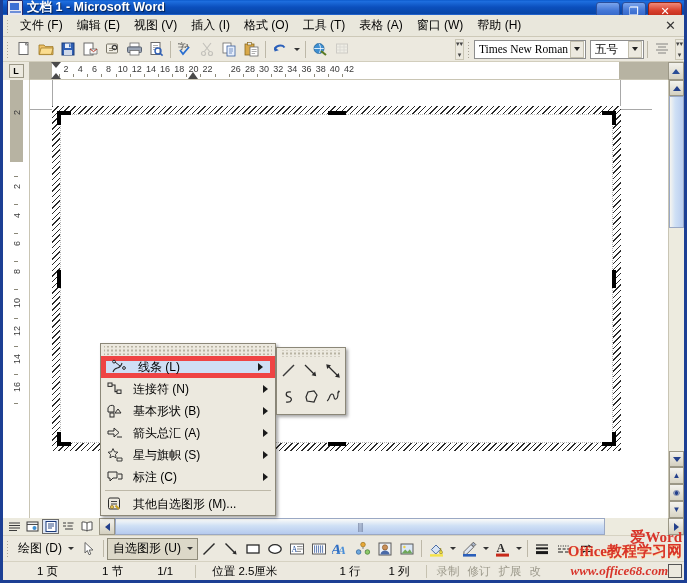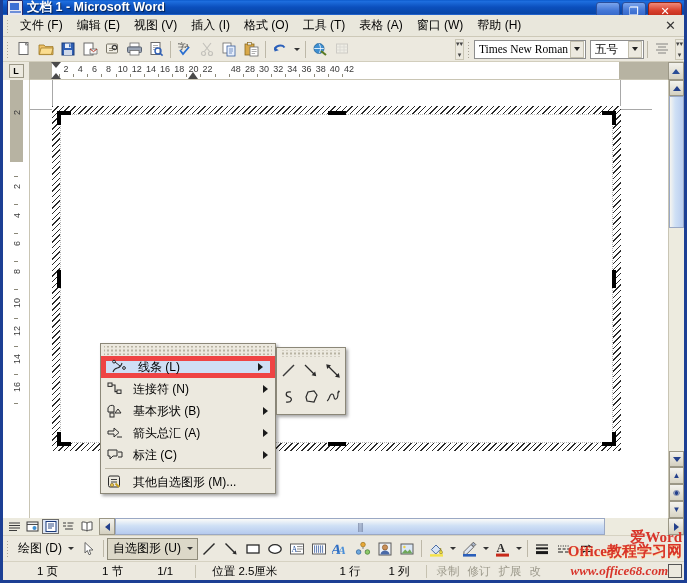--- a/index.html
+++ b/index.html
@@ -597,21 +597,21 @@
         <div class="num" style="left: 135.12px;">16</div>
         <div class="tick" style="left: 128.05px; top: 12px; height: 3px;"></div>
         <div class="num" style="left: 149.26px;">18</div>
         <div class="tick" style="left: 142.19px; top: 12px; height: 3px;"></div>
         <div class="num" style="left: 163.4px;">20</div>
         <div class="tick" style="left: 156.33px; top: 12px; height: 3px;"></div>
         <div class="num" style="left: 177.54px;">22</div>
         <div class="tick" style="left: 170.47px; top: 12px; height: 3px;"></div>
         <div class="num" style="left: 191.68px; margin-top: 16px;">24</div>
         <div class="tick" style="left: 184.61px; top: 12px; height: 3px;"></div>
-        <div class="num" style="left: 205.82px;">48</div>
+        <div class="num" style="left: 205.82px;">26</div>
         <div class="tick" style="left: 198.75px; top: 12px; height: 3px;"></div>
         <div class="num" style="left: 219.96px;">28</div>
         <div class="tick" style="left: 212.89px; top: 12px; height: 3px;"></div>
         <div class="num" style="left: 234.1px;">30</div>
         <div class="tick" style="left: 227.03px; top: 12px; height: 3px;"></div>
         <div class="num" style="left: 248.24px;">32</div>
         <div class="tick" style="left: 241.17px; top: 12px; height: 3px;"></div>
         <div class="num" style="left: 262.38px;">34</div>
         <div class="tick" style="left: 255.31px; top: 12px; height: 3px;"></div>
         <div class="num" style="left: 276.52px;">36</div>
@@ -964,20 +964,30 @@
         <svg width="18" height="16">
             <path d="M2 6h6V3l5 4.5-5 4.5V9H2z" fill="none" stroke="#2a2a2a"></path>
             <path d="M11 12h5" stroke="#2a2a2a"></path>
           </svg>
       </span>
       <span class="lbl">箭头总汇 (A)</span>
       <span class="arr"></span>
     </div>
 
 
+    <div class="row">
+      <span class="ico">
+        <svg width="18" height="16">
+            <path d="M7 1.6l1.5 3.2 3.4.4-2.5 2.3.7 3.3L7 9.2 3.9 10.8l.7-3.3L2.1 5.2l3.4-.4z" fill="none" stroke="#2a2a2a" stroke-width=".9"></path>
+            <path d="M11 11h5v3h-5z" fill="none" stroke="#2a2a2a" stroke-width=".9"></path>
+          </svg>
+      </span>
+      <span class="lbl">星与旗帜 (S)</span>
+      <span class="arr"></span>
+    </div>
 
     <div class="row">
       <span class="ico">
         <svg width="18" height="16">
             <path d="M2 3h9v6H7l-3 3V9H2z" fill="none" stroke="#2a2a2a"></path>
             <path d="M12 5h4v5h-4" fill="none" stroke="#2a2a2a"></path>
           </svg>
       </span>
       <span class="lbl">标注 (C)</span>
       <span class="arr"></span>

